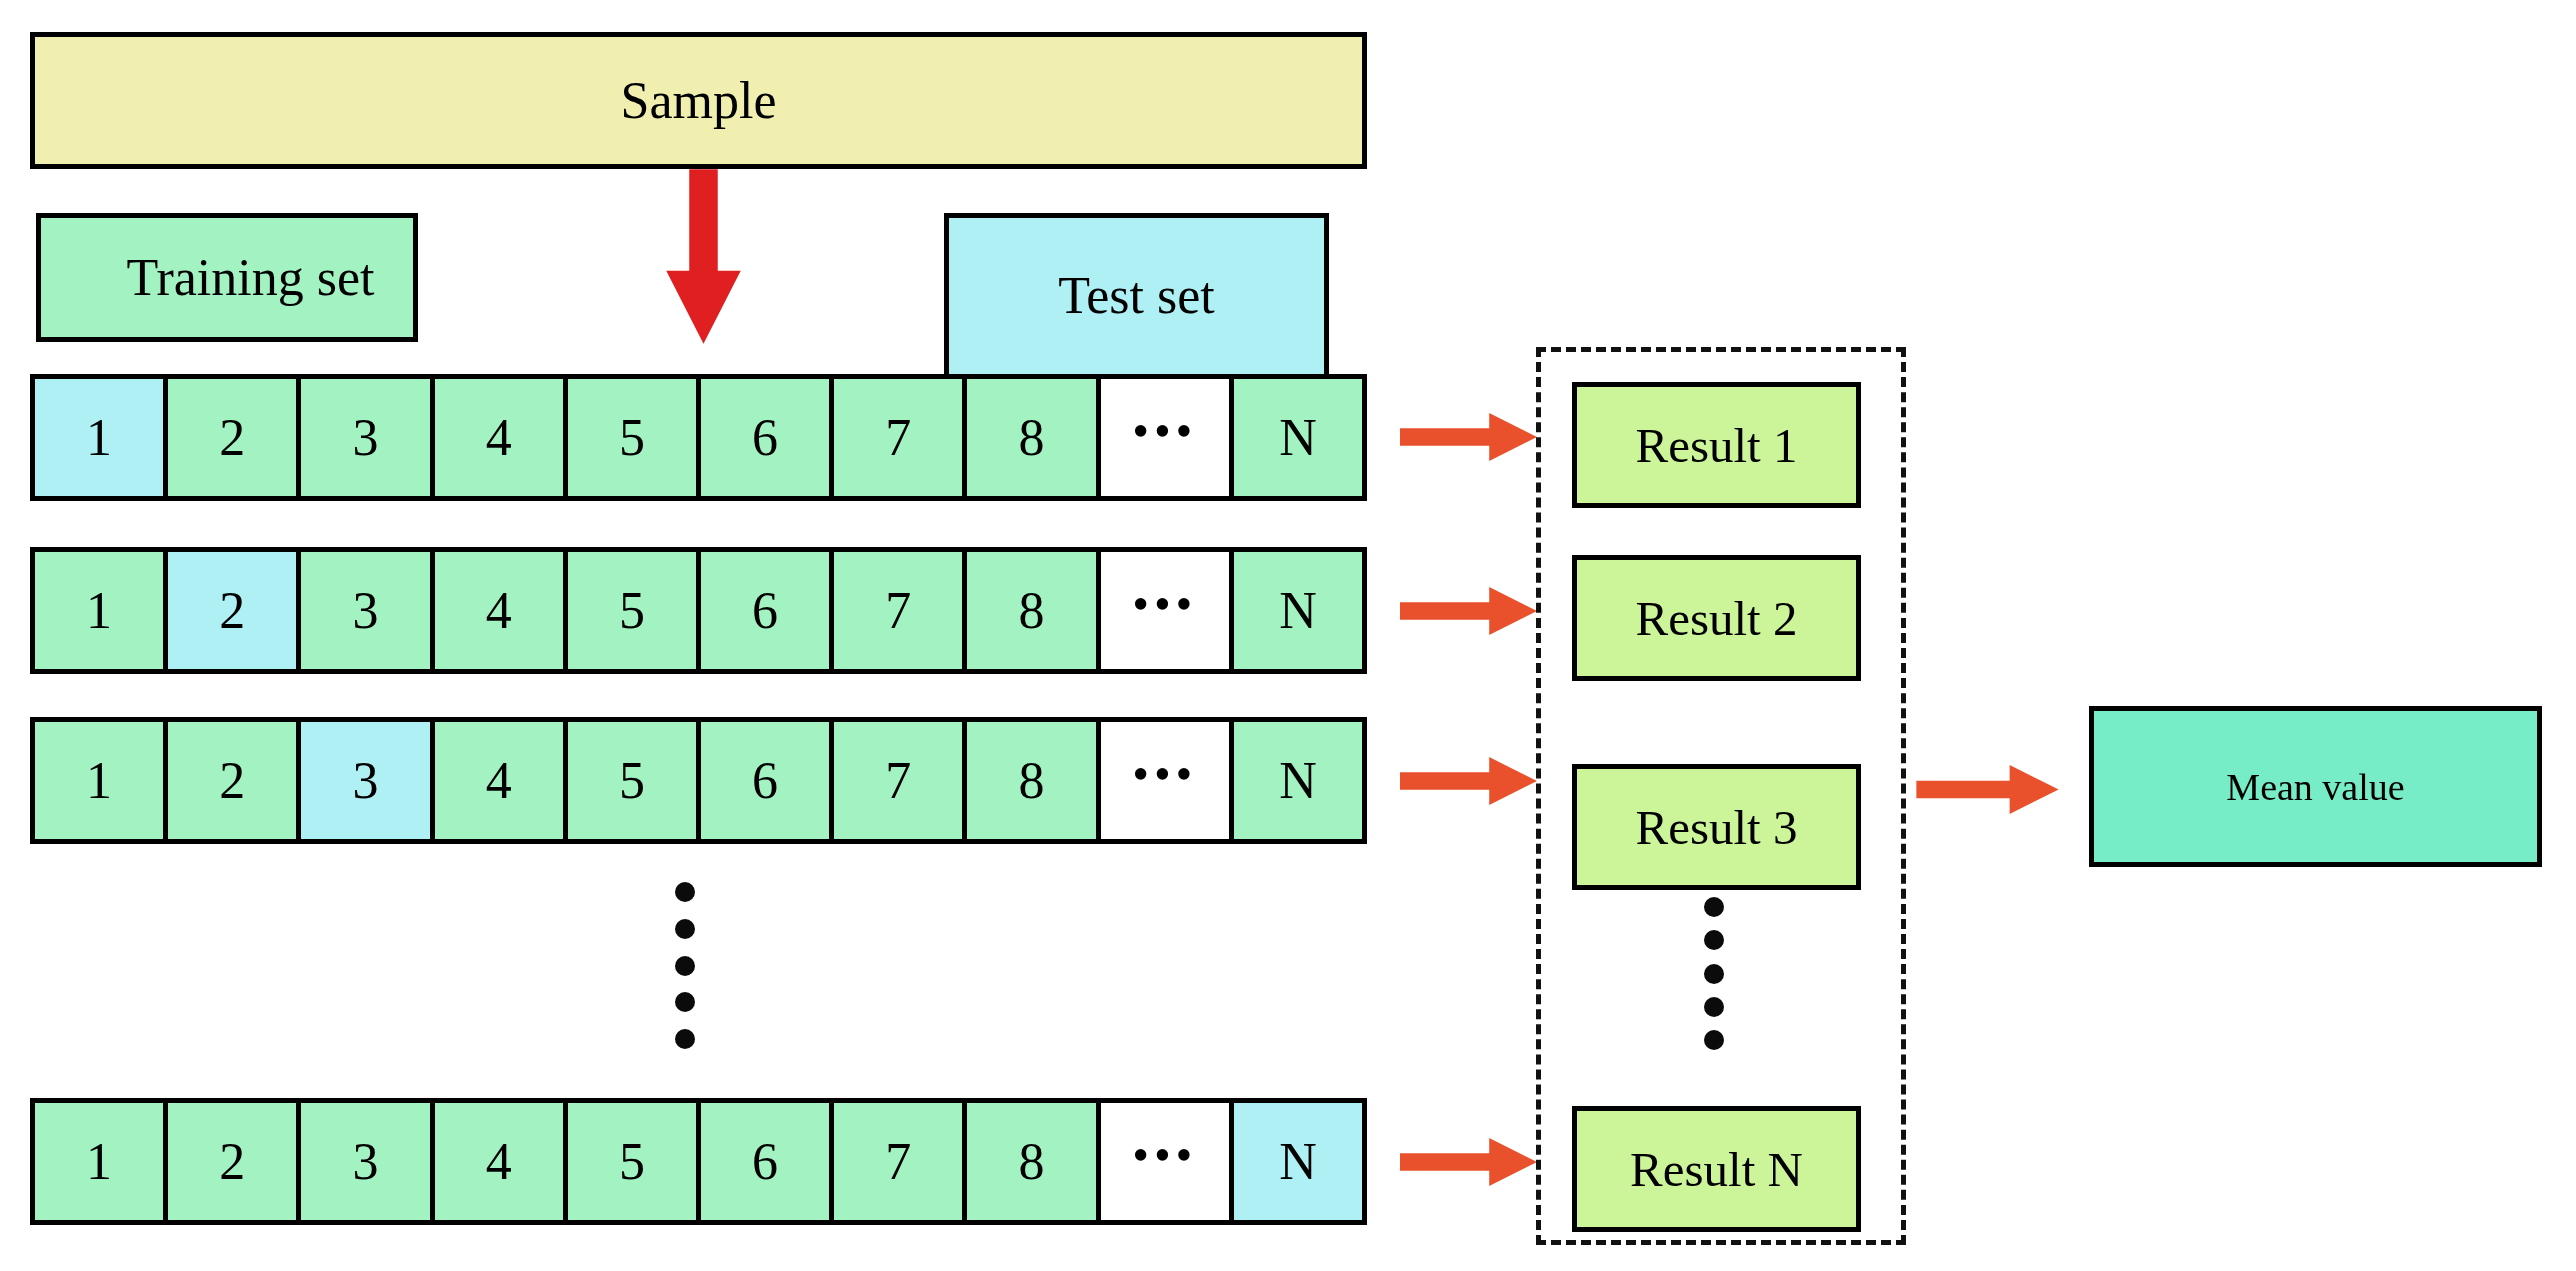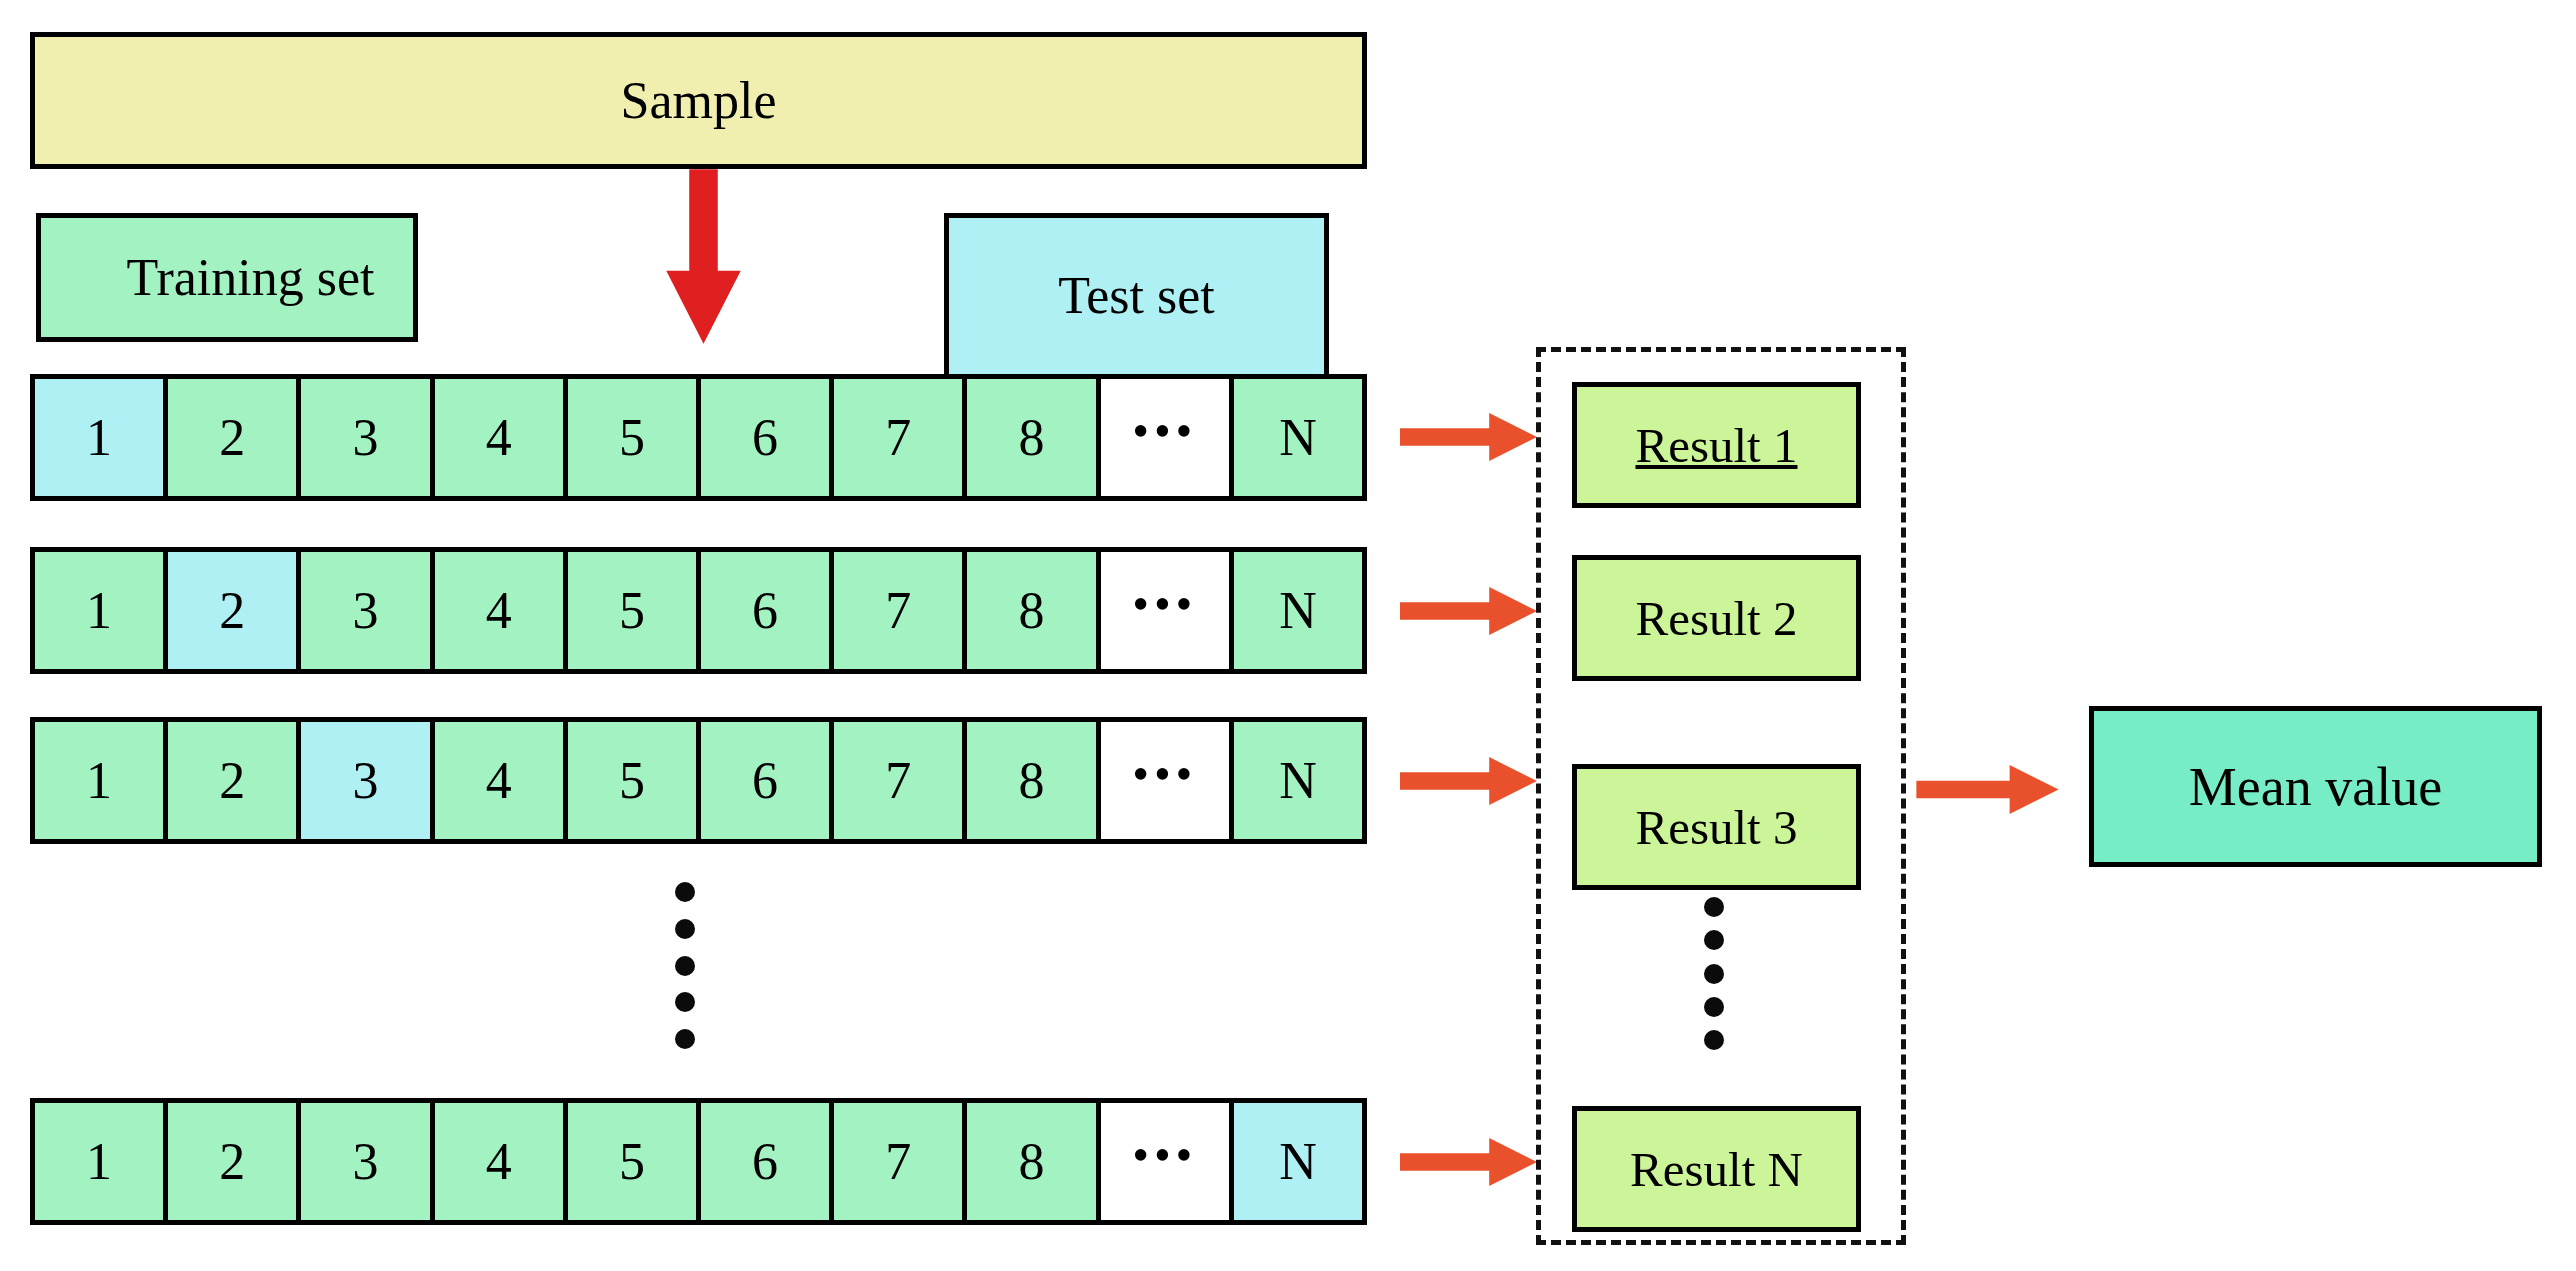--- a/index.html
+++ b/index.html
@@ -153,40 +153,40 @@
     background: transparent;
   }
   .result-box {
     position: absolute;
     left: 1572px;
     width: 289px;
     height: 126px;
     background: #CCF499;
     font-size: 49px;
   }
-  #result-1 { top: 382px; text-decoration: underline; }
+  #result-1 { top: 382px; }
   #result-2 { top: 555px; }
   #result-3 { top: 764px; }
   #result-4 { top: 1106px; }
 
   
   #mean-arrow {
     position: absolute;
     left: 1916px;
     top: 765px;
     width: 143px;
     height: 49px;
   }
   #mean-box {
     left: 2089px;
     top: 706px;
     width: 453px;
     height: 161px;
     background: #76EDC6;
-    font-size: 54px;
+    font-size: 38px;
   }
 </style>
 </head>
 <body>
 
 <div id="stage">
 
   <div class="box" id="sample-box">
     <span>Sample</span>
   </div>

